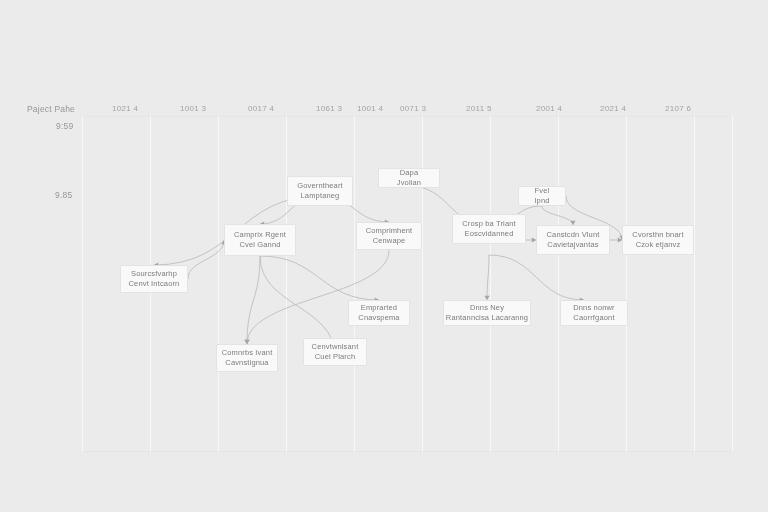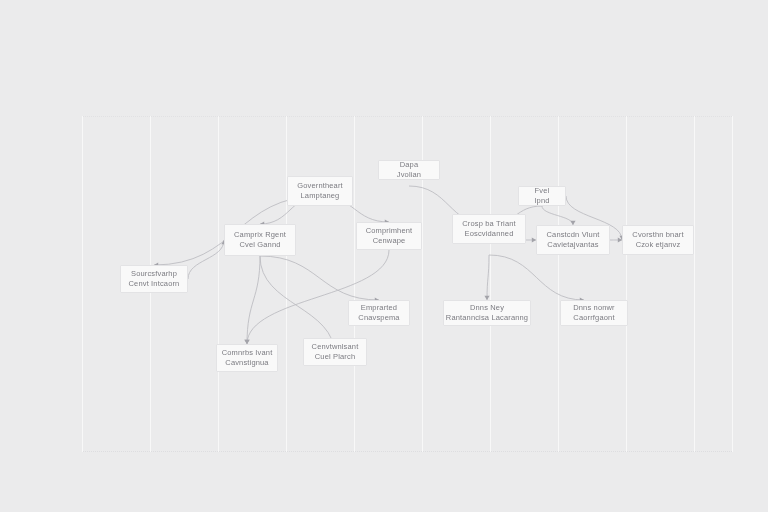--- a/index.html
+++ b/index.html
@@ -109,20 +109,35 @@
       <div class="vgrid" style="left: 286px;"></div>
       <div class="vgrid" style="left: 354px;"></div>
       <div class="vgrid" style="left: 422px;"></div>
       <div class="vgrid" style="left: 490px;"></div>
       <div class="vgrid" style="left: 558px;"></div>
       <div class="vgrid" style="left: 626px;"></div>
       <div class="vgrid" style="left: 694px;"></div>
       <div class="vgrid" style="left: 732px;"></div>
     </div>
 
+  <div id="axis-header">
+    <div class="corner-label" id="corner-title">Paject Pahe</div>
+    <div class="corner-label" id="corner-sub">9:59</div>
+    <div class="corner-label" id="row-label-2">9.85</div>
+  <div class="tick-label" style="left: 112px;">1021 4</div>
+      <div class="tick-label" style="left: 180px;">1001 3</div>
+      <div class="tick-label" style="left: 248px;">0017 4</div>
+      <div class="tick-label" style="left: 316px;">1061 3</div>
+      <div class="tick-label" style="left: 357px;">1001 4</div>
+      <div class="tick-label" style="left: 400px;">0071 3</div>
+      <div class="tick-label" style="left: 466px;">2011 5</div>
+      <div class="tick-label" style="left: 536px;">2001 4</div>
+      <div class="tick-label" style="left: 600px;">2021 4</div>
+      <div class="tick-label" style="left: 665px;">2107 6</div>
+    </div>
 
   <svg id="edges" viewBox="0 0 768 512" xmlns="http://www.w3.org/2000/svg">
       <path d="M320,196 C290,196 290,224 260,224"></path>
       <polygon points="260,224 264.2,221.4 264.2,226.6" class="ah"></polygon>
       <path d="M320,196 C354.5,196 354.5,222 389,222"></path>
       <polygon points="389,222 384.8,224.6 384.8,219.4" class="ah"></polygon>
       <path d="M320,196 C237,196 237,265 154,265"></path>
       <polygon points="154,265 158.2,262.4 158.2,267.6" class="ah"></polygon>
       <path d="M409,186 C449,186 449,225 489,225"></path>
       <polygon points="489,225 484.8,227.6 484.8,222.4" class="ah"></polygon>
@@ -150,21 +165,21 @@
       <polygon points="622,240 617.8,242.6 617.8,237.4" class="ah"></polygon>
       <path d="M188,279 C188,259.5 224,259.5 224,240"></path>
       <polygon points="224,240 226.6,244.2 221.4,244.2" class="ah"></polygon>
     </svg>
 
   <div id="node-layer">
       <div class="node" style="left: 287px; top: 176px; width: 66px; height: 30px;">
         <span class="l1">Governtheart</span>
         <span class="l2">Lamptaneg</span>
       </div>
-      <div class="node" style="left: 378px; top: 160px; width: 62px; height: 20px; text-align: right;">
+      <div class="node" style="left: 378px; top: 168px; width: 62px; height: 20px; text-align: right;">
         <span class="l1">Dapa</span>
         <span class="l2">Jvolian</span>
       </div>
       <div class="node" style="left: 518px; top: 186px; width: 48px; height: 20px;">
         <span class="l1">Fvel</span>
         <span class="l2">Ipnd</span>
       </div>
       <div class="node" style="left: 224px; top: 224px; width: 72px; height: 32px;">
         <span class="l1">Camprix Rgent</span>
         <span class="l2">Cvel Gannd</span>

